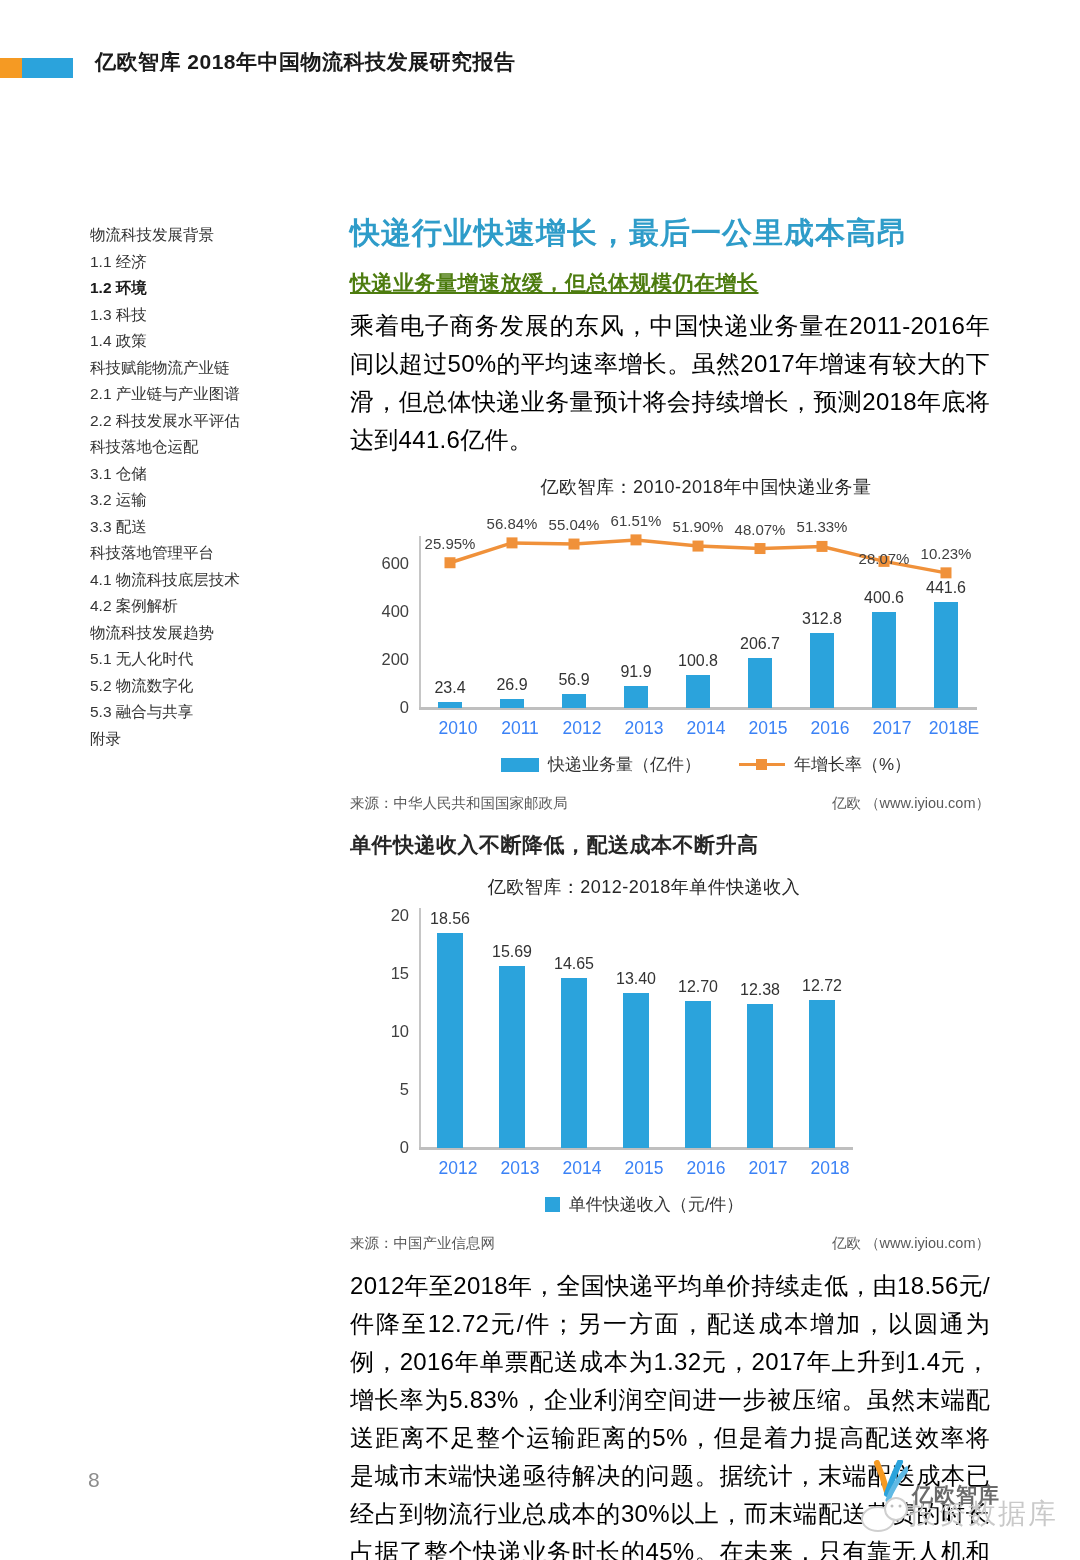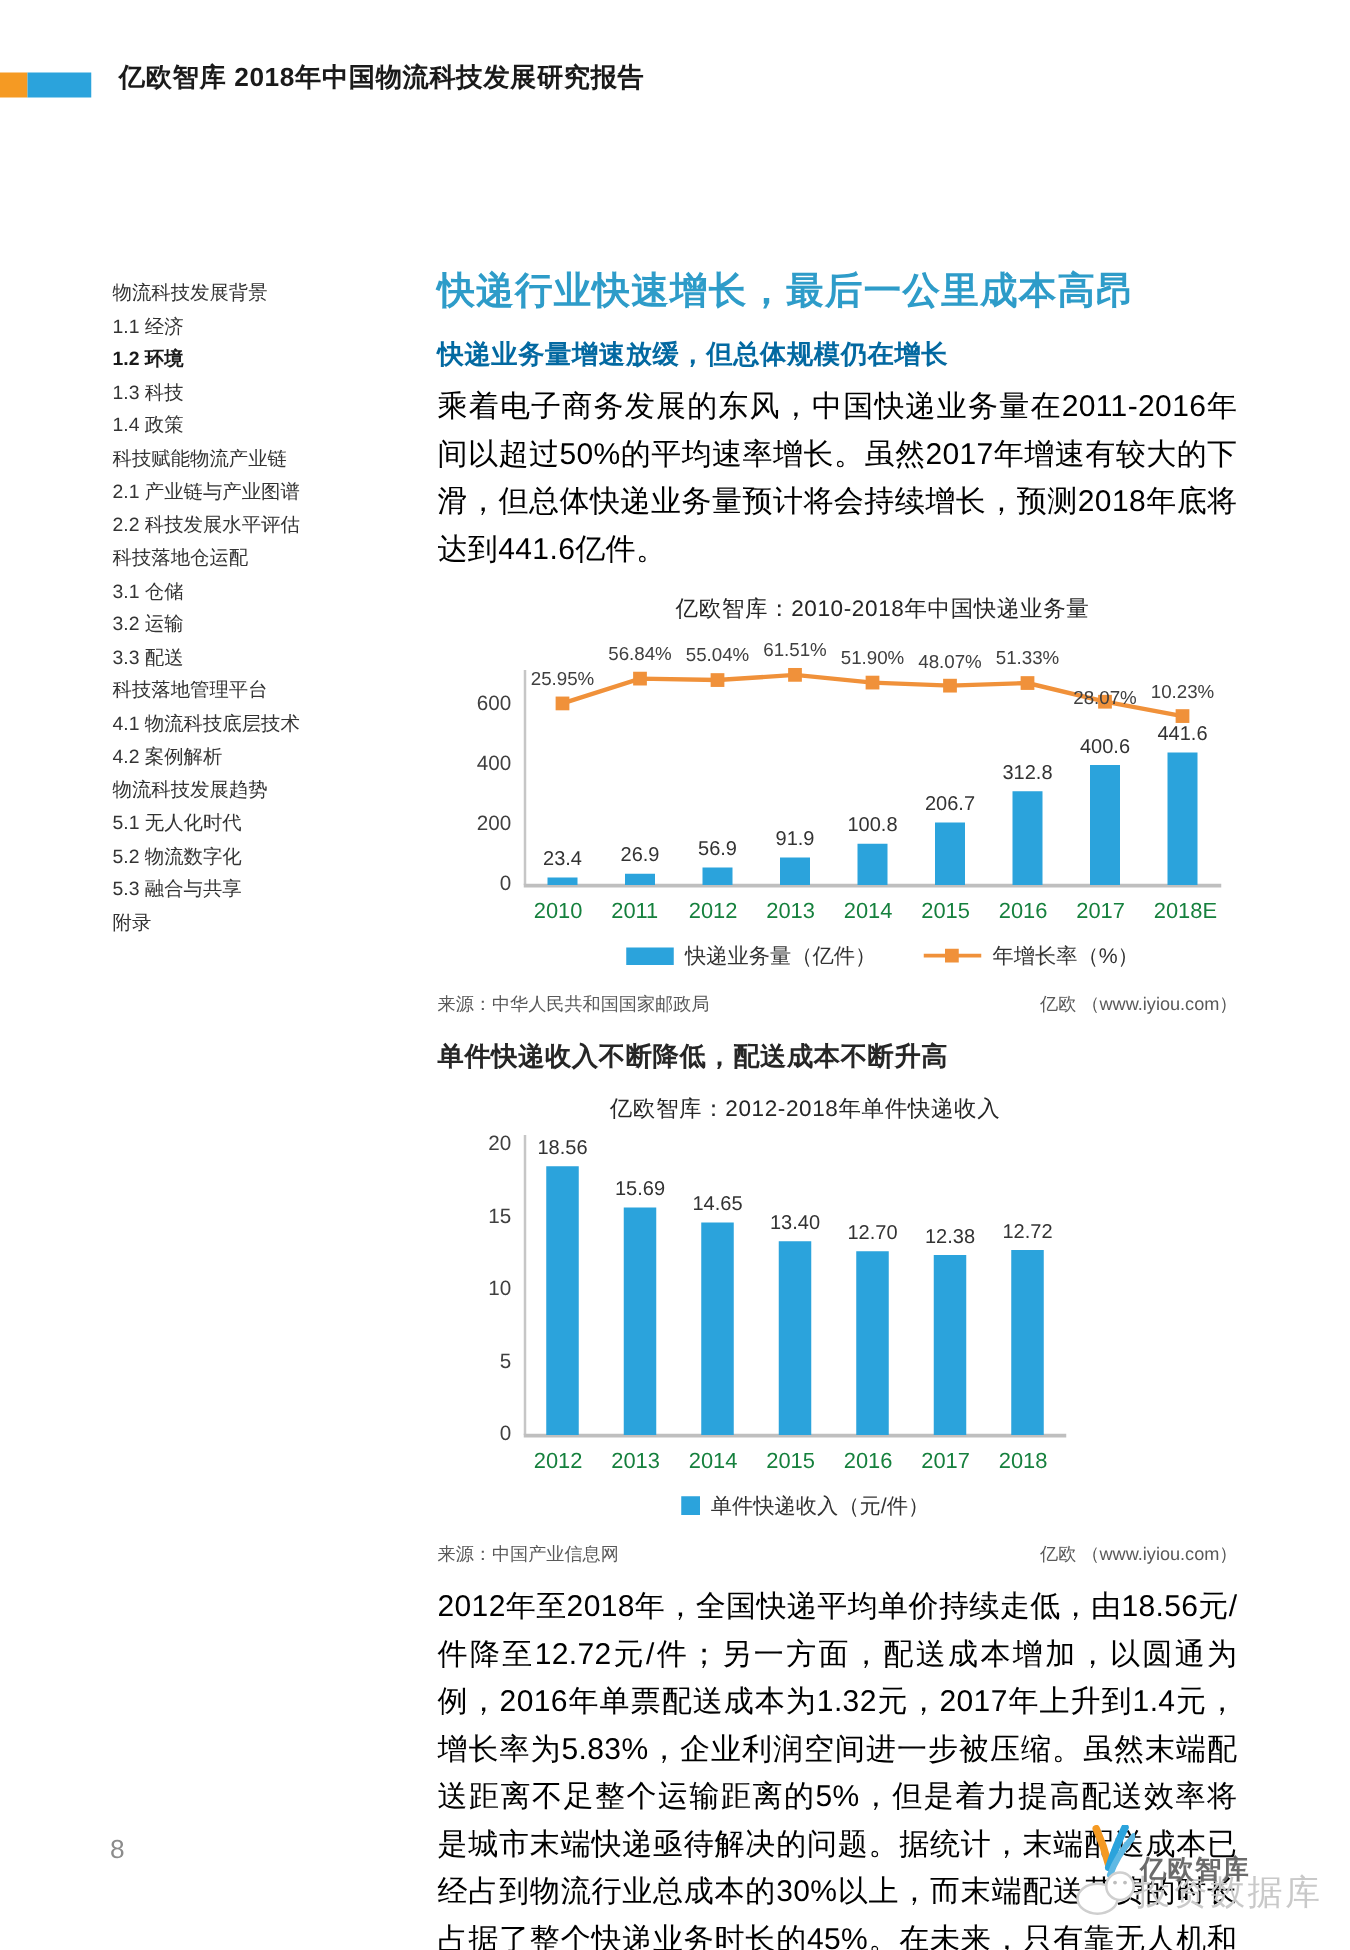--- a/index.html
+++ b/index.html
@@ -16,39 +16,39 @@
   .hdr-title{font-size:21px;font-weight:bold;color:#1a1a1a;letter-spacing:0.5px;}
   .hdr-sub{font-size:15px;color:#595959;margin-top:7px;}
   
   .sidebar{position:absolute;left:90px;top:222px;width:250px;}
   .toc-item{font-size:15.5px;line-height:26.5px;color:#333;white-space:nowrap;}
   .toc-item.active{font-weight:bold;color:#1a1a1a;}
   
   .main{position:absolute;left:350px;top:215px;width:640px;}
   .h1{font-size:30px;font-weight:bold;color:#2E9CC9;letter-spacing:1px;line-height:1.2;}
   .h2{font-size:21px;font-weight:bold;letter-spacing:0.5px;margin-top:18px;}
-  .h2.blue{color:#0369a1;}
+  .h2.blue{color:#4d7c0f;text-decoration:underline;}
   .h2.dark{color:#262626;}
   .para{font-size:24px;line-height:38px;color:#000000;text-align:justify;margin-top:10px;letter-spacing:0.3px;}
   .para .u{text-decoration:underline;text-underline-offset:4px;}
   
   .chart-title{font-size:18px;font-weight:500;color:#262626;text-align:center;margin-top:16px;padding-left:77px;width:558px;letter-spacing:0.5px;}
   .chart2 .chart-title{width:434px;}
   .chart-row{display:flex;margin-top:6px;}
   .yaxis{width:69px;position:relative;}
   .ytick{position:absolute;right:10px;font-size:16.5px;color:#404040;}
   .plot{position:relative;}
   .vline{position:absolute;left:0;bottom:2px;width:2px;background:#C6C6C6;}
   .baseline{position:absolute;left:0;bottom:0;height:3px;background:#BFBFBF;}
   .bar{position:absolute;background:#2BA3DC;}
   .bar-label{position:absolute;font-size:16px;color:#333;white-space:nowrap;transform:translateX(-50%);}
   .pct-label{position:absolute;font-size:15px;color:#404040;white-space:nowrap;transform:translateX(-50%);}
   .line-svg{position:absolute;left:0;top:0;}
   .xlabels{display:flex;margin-left:77px;margin-top:8px;}
-  .xlabel{width:62px;font-size:17.5px;color:#15803d;}
+  .xlabel{width:62px;text-align:center;font-size:17.5px;color:#3b82f6;}
   .legend{display:flex;justify-content:center;align-items:center;gap:38px;margin-left:77px;width:558px;margin-top:14px;}
   .chart2 .legend{width:434px;gap:0;}
   .legend-item{display:flex;align-items:center;gap:9px;font-size:17px;color:#333;}
   .sw-bar{width:38px;height:14px;background:#2BA3DC;}
   .sw-bar-sm{width:15px;height:15px;background:#2BA3DC;}
   .sw-line{width:46px;height:14px;position:relative;}
   .sw-line .ln{position:absolute;left:0;top:5.5px;width:46px;height:3px;background:#F0913A;}
   .sw-line .mk{position:absolute;left:17px;top:1.5px;width:11px;height:11px;background:#F0913A;}
   .src-row{display:flex;justify-content:space-between;width:640px;font-size:14.5px;color:#595959;margin-top:18px;}
   

